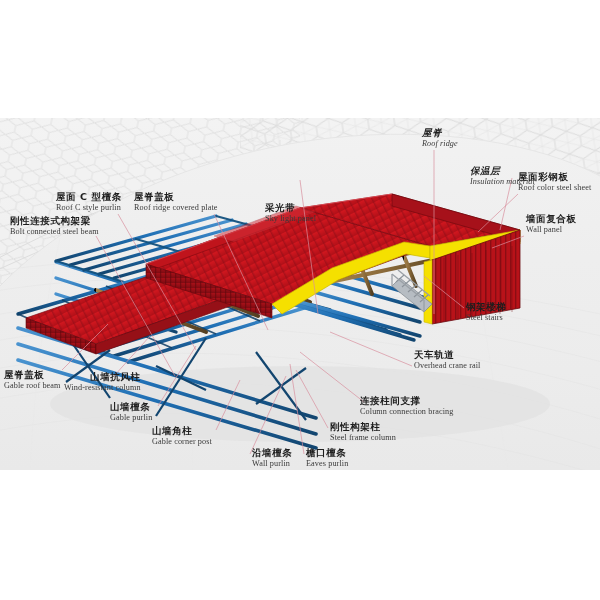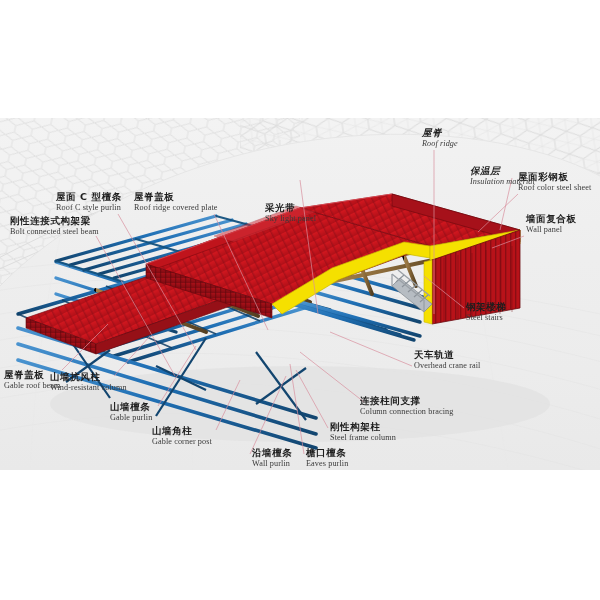--- a/index.html
+++ b/index.html
@@ -397,21 +397,21 @@
           <span class="en">Wall purlin</span>
         </div>
         <div class="lbl" style="left: 152px; top: 308px;">
           <span class="cn">山墙角柱</span>
           <span class="en">Gable corner post</span>
         </div>
         <div class="lbl" style="left: 110px; top: 284px;">
           <span class="cn">山墙檀条</span>
           <span class="en">Gable purlin</span>
         </div>
-        <div class="lbl" style="left: 50px; top: 254px;">
+        <div class="lbl" style="left: 64px; top: 254px; text-align: right;">
           <span class="cn">山墙抗风柱</span>
           <span class="en">Wind-resistant column</span>
         </div>
         <div class="lbl" style="left: 4px; top: 252px;">
           <span class="cn">屋脊盖板</span>
           <span class="en">Gable roof beam</span>
         </div>
       </div>
 
   </div>

